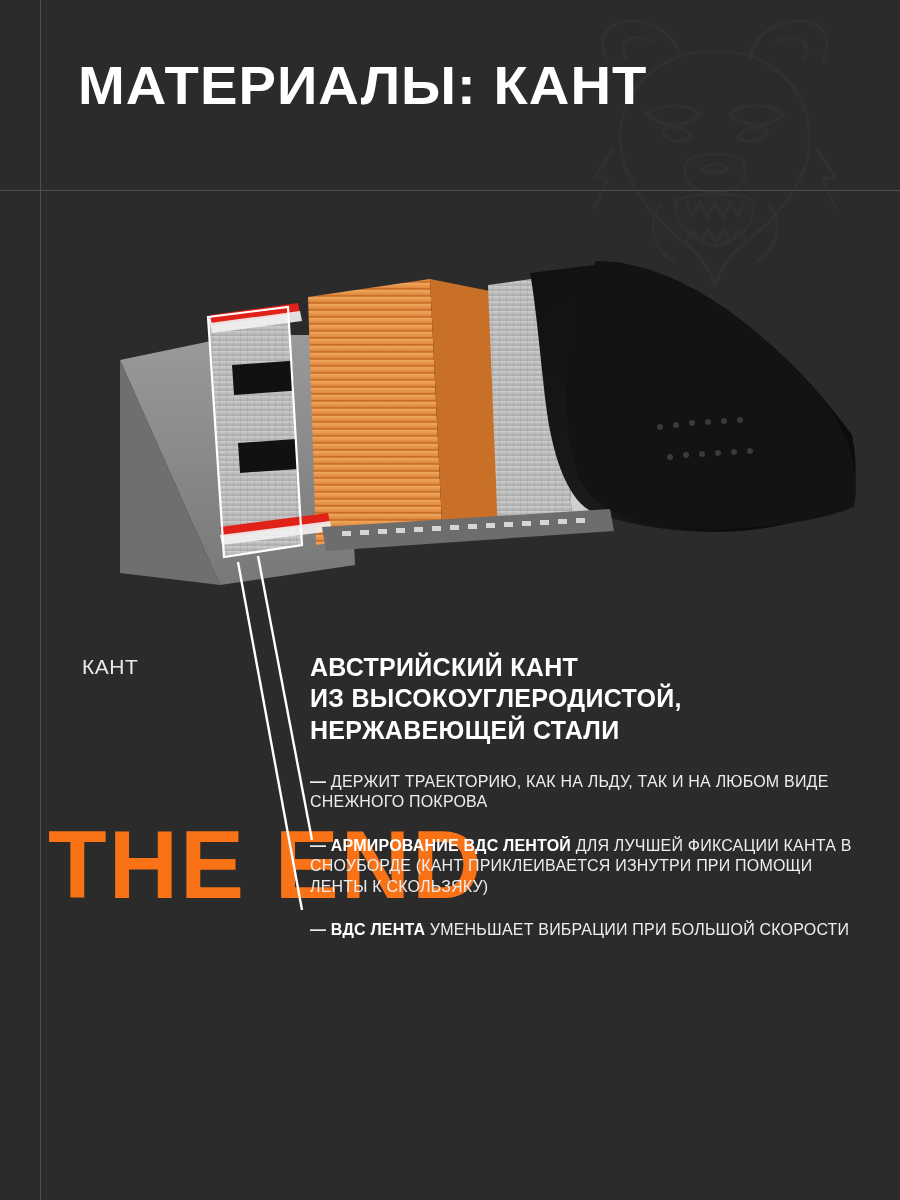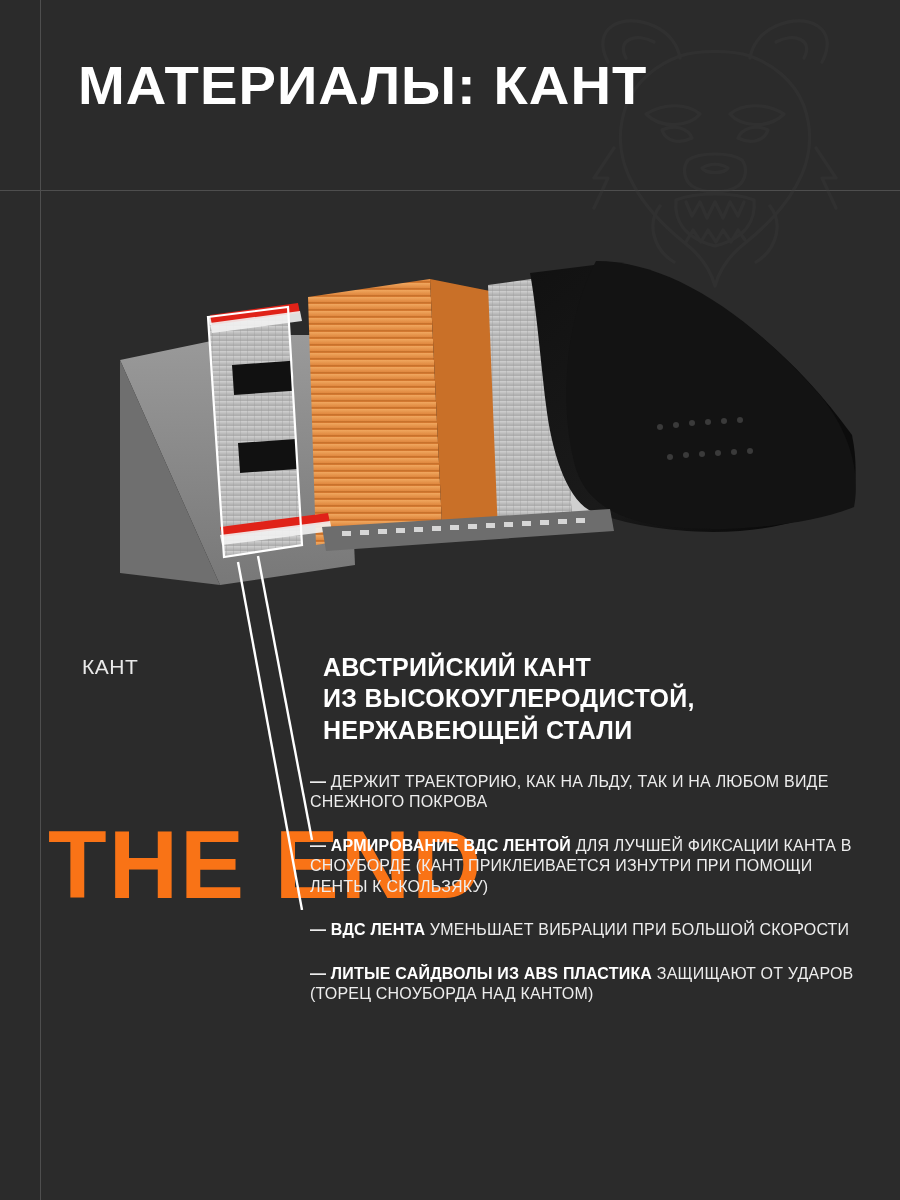--- a/index.html
+++ b/index.html
@@ -103,21 +103,20 @@
     width:560px;
   }
   .headline{
     color:#ffffff;
     font-size:25px;
     font-weight:bold;
     line-height:1.25;
     letter-spacing:.3px;
     text-transform:uppercase;
     margin-bottom:26px;
-    margin-left:13px;
   }
   .bullets{ list-style:none; }
   .bullets li{
     color:#ededed;
     font-size:16px;
     line-height:1.28;
     letter-spacing:.2px;
     text-transform:uppercase;
     margin-bottom:23px;
   }
@@ -293,21 +292,16 @@
       <li>
         <span class="dash">—</span>
         <b>АРМИРОВАНИЕ ВДС ЛЕНТОЙ</b>
         <span>ДЛЯ ЛУЧШЕЙ ФИКСАЦИИ КАНТА В СНОУБОРДЕ (КАНТ ПРИКЛЕИВАЕТСЯ ИЗНУТРИ ПРИ ПОМОЩИ ЛЕНТЫ К СКОЛЬЗЯКУ)</span>
       </li>
       <li>
         <span class="dash">—</span>
         <b>ВДС ЛЕНТА</b>
         <span>УМЕНЬШАЕТ ВИБРАЦИИ ПРИ БОЛЬШОЙ СКОРОСТИ</span>
       </li>
-      <li>
-        <span class="dash">—</span>
-        <b>ЛИТЫЕ САЙДВОЛЫ ИЗ ABS ПЛАСТИКА</b>
-        <span>ЗАЩИЩАЮТ ОТ УДАРОВ (ТОРЕЦ СНОУБОРДА НАД КАНТОМ)</span>
-      </li>
     </ul>
   </div>
 
 </div>
 
 </body></html>

